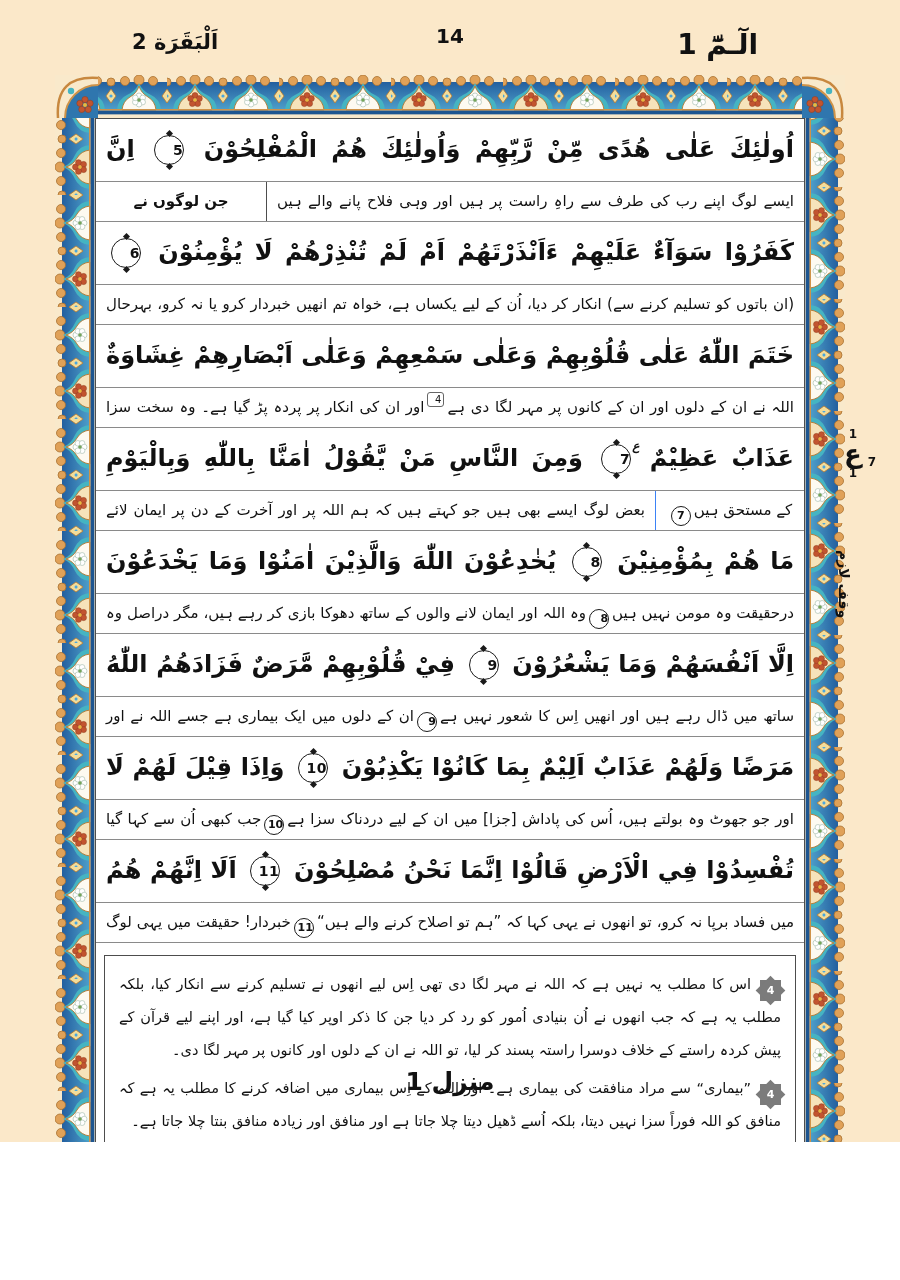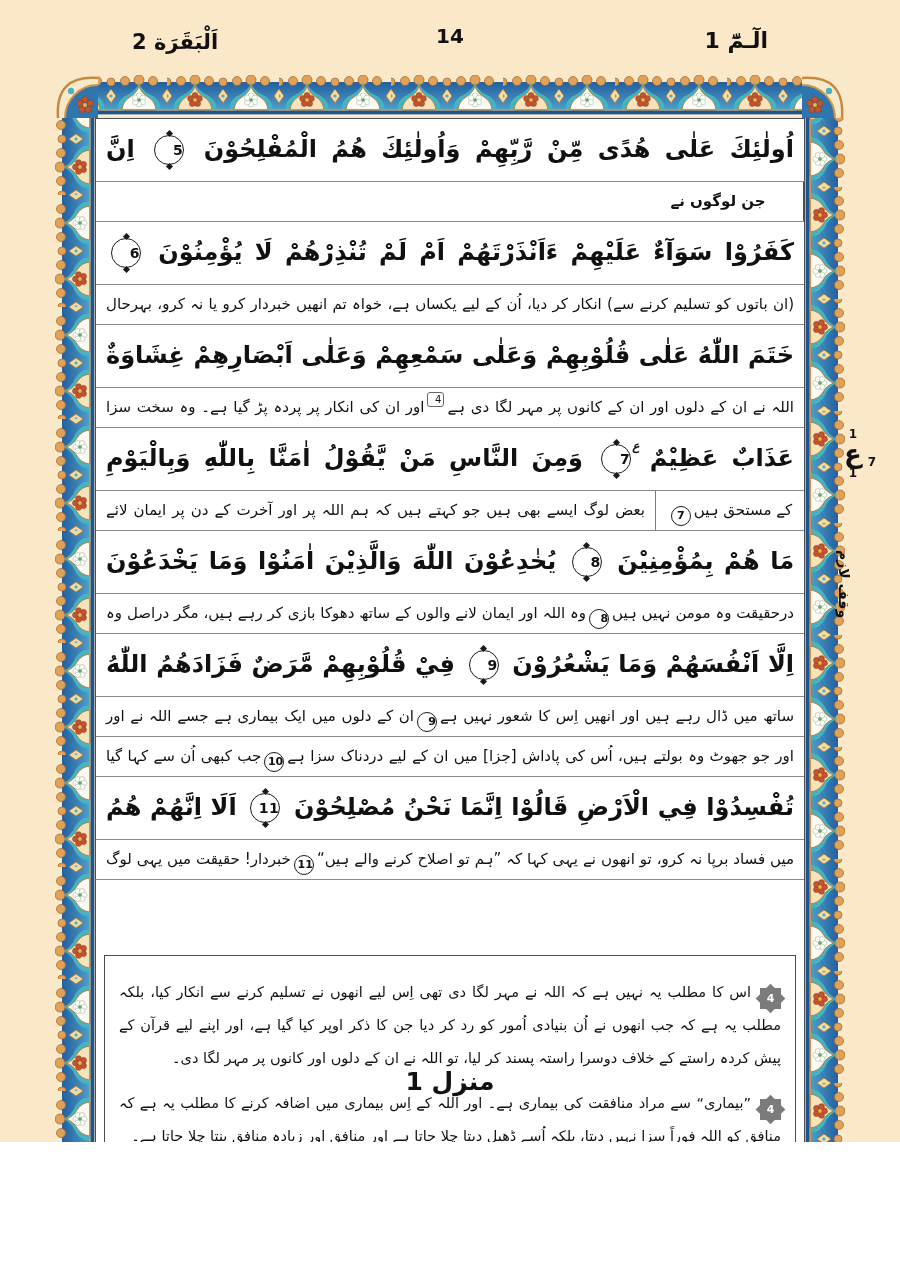--- a/index.html
+++ b/index.html
@@ -2,21 +2,21 @@
 <html lang="ur" dir="ltr"><head>
 <meta charset="utf-8">
 <style>
   html,body{margin:0;padding:0;}
   .page{position:relative;width:900px;height:1142px;background:#fbe8c9;overflow:hidden;
         font-family:"DejaVu Sans",sans-serif;color:#111;}
   
   .hdr{position:absolute;font-weight:bold;direction:rtl;}
   .hdr-surah{top:30px;left:132px;font-size:21px;}
   .hdr-page{top:24px;left:0;right:0;text-align:center;font-size:20px;direction:ltr;}
-  .hdr-juz{top:28px;right:132px;font-size:22px;}
+  .hdr-juz{top:28px;right:142px;font-size:28px;}
   
   .frame{position:absolute;left:55px;top:75px;width:790px;height:1128px;}
   
   .content{position:absolute;left:95px;top:118px;width:710px;height:1042px;background:#ffffff;
            border:1.5px solid #4d4d4d;box-sizing:border-box;}
   .row{direction:rtl;border-bottom:1px solid #8a8a8a;padding:0 10px;overflow:hidden;
        text-align:justify;text-align-last:justify;}
   .row.ar{height:62px;line-height:61px;font-size:24px;font-weight:bold;letter-spacing:0.5px;}
   .row.ur{height:39px;line-height:38px;font-size:15px;}
   .row.cells{display:flex;padding:0;text-align-last:auto;}
@@ -36,21 +36,21 @@
   .unum{display:inline-block;width:20px;height:20px;line-height:18px;margin:0 3px;border:1.3px solid #1a1a1a;
         border-radius:50%;text-align:center;font-size:11px;font-weight:bold;vertical-align:-4px;
         box-sizing:border-box;}
   
   .fnref{display:inline-block;min-width:17px;height:15px;line-height:13px;margin:0 3px;padding:0 2px;
          border:1px solid #666;border-radius:3px;background:#fff;font-size:10px;text-align:center;
          vertical-align:9px;box-sizing:border-box;}
   
   .fnbox{position:absolute;left:8px;right:8px;top:836px;bottom:8px;border:1.2px solid #4d4d4d;
          padding:8px 14px;direction:rtl;font-size:14.5px;line-height:33px;overflow:hidden;}
-  .fn{margin:12px 0 5px 0;text-align:justify;}
+  .fn{margin:4px 0 5px 0;text-align:justify;}
   .star8{display:inline-block;position:relative;width:21px;height:21px;margin-left:9px;background:#7b7b7b;
          text-align:center;color:#fff;font-size:11px;line-height:21px;vertical-align:-5px;}
   .star8::before{content:"";position:absolute;inset:0;background:#7b7b7b;transform:rotate(45deg);}
   .star8 b{position:relative;z-index:1;}
   
   .ruku-margin{position:absolute;left:838px;top:428px;width:30px;text-align:center;font-weight:bold;
                line-height:13px;font-size:12px;direction:rtl;}
   .ruku-ain{position:relative;font-size:26px;line-height:26px;}
   .ruku-ain i{position:absolute;font-style:normal;font-size:12px;right:-8px;top:8px;}
   .waqf-margin{position:absolute;left:836px;top:528px;height:90px;writing-mode:vertical-rl;
@@ -163,20 +163,23 @@
 
   <div class="content">
 
     <div class="row ar">
       <span>اُولٰئِكَ عَلٰى هُدًى مِّنْ رَّبِّهِمْ وَاُولٰئِكَ هُمُ الْمُفْلِحُوْنَ</span>
       <span class="aya"><b>5</b></span>
       <span>اِنَّ الَّذِيْنَ</span>
     </div>
 
     <div class="row ur cells">
+      <div class="cell main">
+        <span>ایسے لوگ اپنے رب کی طرف سے راہِ راست پر ہیں اور وہی فلاح پانے والے ہیں</span>
+      </div>
       <div class="cell sideL">
         <span>جن لوگوں نے</span>
       </div>
     </div>
 
     <div class="row ar">
       <span>كَفَرُوْا سَوَآءٌ عَلَيْهِمْ ءَاَنْذَرْتَهُمْ اَمْ لَمْ تُنْذِرْهُمْ لَا يُؤْمِنُوْنَ</span>
       <span class="aya"><b>6</b></span>
     </div>
 
@@ -220,20 +223,25 @@
     <div class="row ar">
       <span>اِلَّا اَنْفُسَهُمْ وَمَا يَشْعُرُوْنَ</span>
       <span class="aya"><b>9</b></span>
       <span>فِيْ قُلُوْبِهِمْ مَّرَضٌ فَزَادَهُمُ اللّٰهُ</span>
     </div>
 
     <div class="row ur">
       <span>ساتھ میں ڈال رہے ہیں اور انھیں اِس کا شعور نہیں ہے</span><span class="unum"><b>9</b></span><span>ان کے دلوں میں ایک بیماری ہے جسے اللہ نے اور زیادہ بڑھا دیا،</span>
     </div>
 
+    <div class="row ar">
+      <span>مَرَضًا وَلَهُمْ عَذَابٌ اَلِيْمٌ بِمَا كَانُوْا يَكْذِبُوْنَ</span>
+      <span class="aya"><b>10</b></span>
+      <span>وَاِذَا قِيْلَ لَهُمْ لَا</span>
+    </div>
 
     <div class="row ur">
       <span>اور جو جھوٹ وہ بولتے ہیں، اُس کی پاداش [جزا] میں ان کے لیے دردناک سزا ہے</span><span class="unum"><b>10</b></span><span>جب کبھی اُن سے کہا گیا کہ زمین</span>
     </div>
 
     <div class="row ar">
       <span>تُفْسِدُوْا فِي الْاَرْضِ قَالُوْا اِنَّمَا نَحْنُ مُصْلِحُوْنَ</span>
       <span class="aya"><b>11</b></span>
       <span>اَلَا اِنَّهُمْ هُمُ</span>
     </div>

